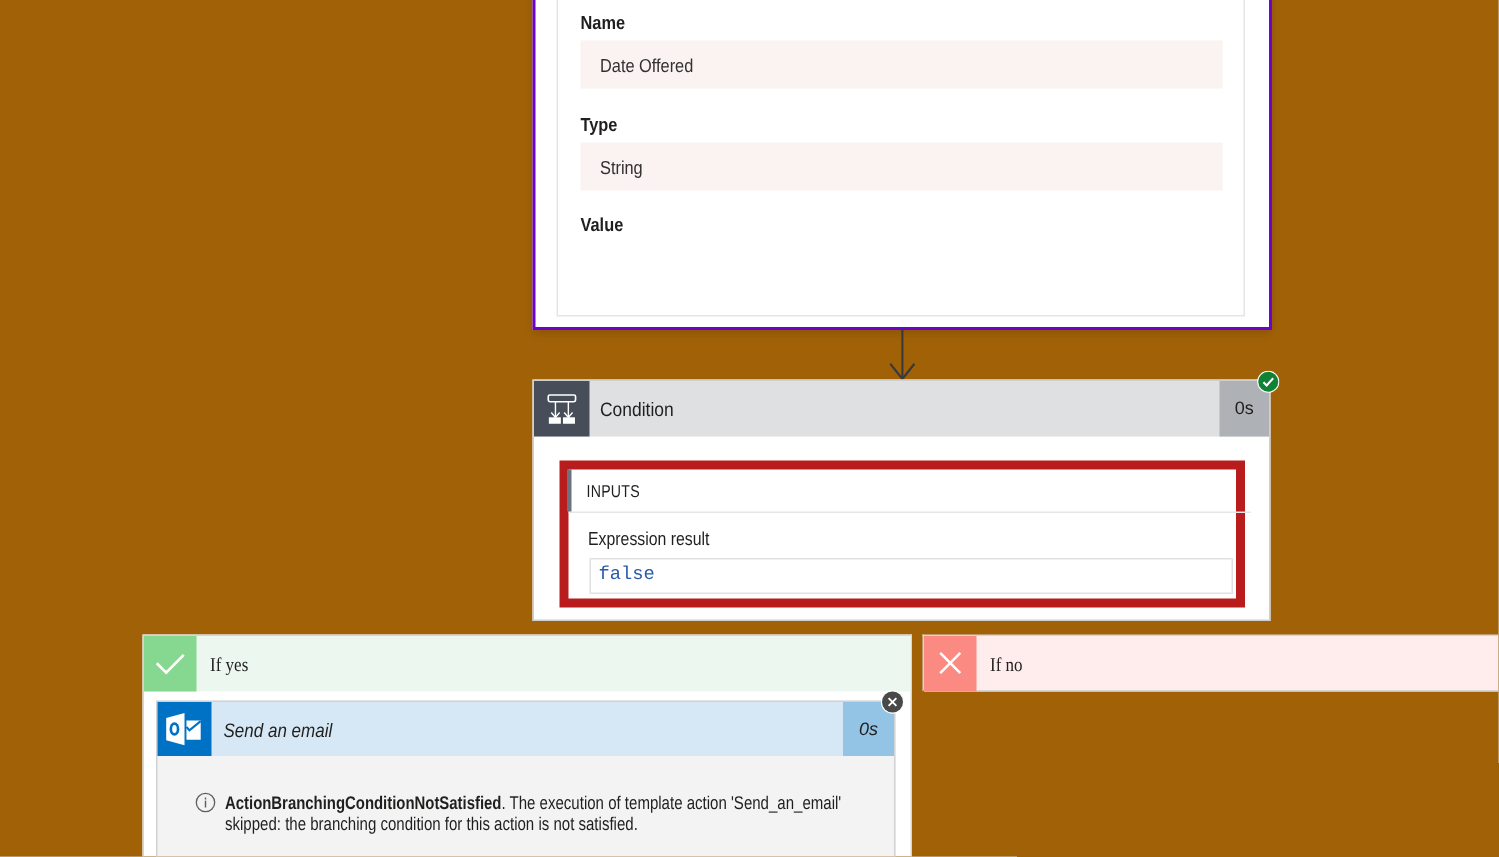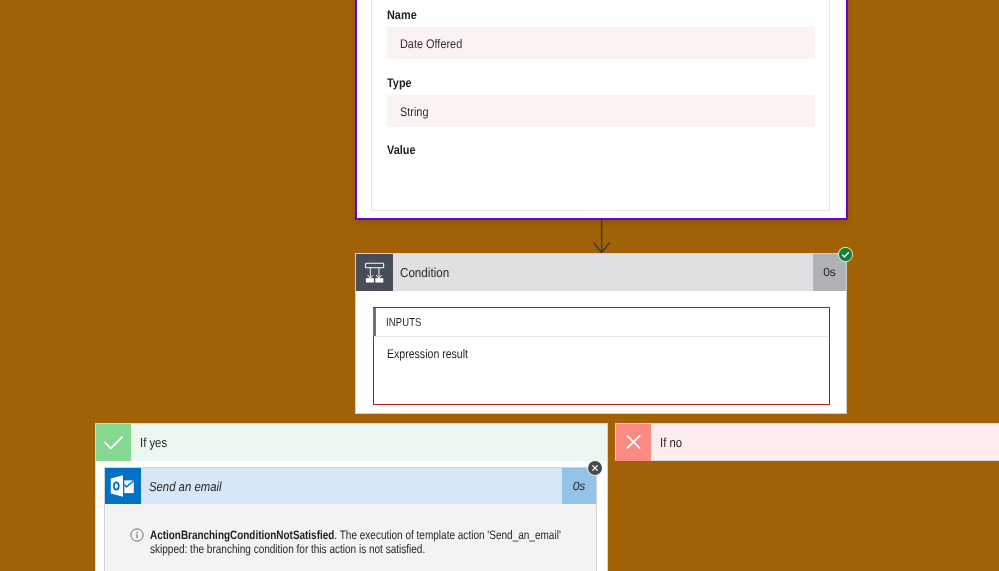--- a/index.html
+++ b/index.html
@@ -27,35 +27,35 @@
       background:#fff;border:1px solid #cfcfcf;box-sizing:border-box;}
   #cond-head{left:0;top:0;width:490px;height:37px;background:#dfe0e2;}
   #cond-icon{left:0;top:0;width:37px;height:37px;background:#474d59;}
   #cond-title{left:44px;top:0;height:37px;line-height:37px;font-size:13px;color:#201f1e;
       transform:scaleX(0.895);transform-origin:0 50%;white-space:nowrap;}
   #cond-dur{right:0;top:0;width:33px;height:37px;background:#aeb1b5;
       line-height:37px;text-align:center;font-size:12px;color:#201f1e;}
   #cond-badge{left:838px;top:247px;width:15px;height:15px;}
 
   #inputs-panel{left:373px;top:307px;width:457px;height:98px;
-      border:1px solid #b91c1c;box-sizing:border-box;background:#fff;}
+      border:6px solid #b91c1c;box-sizing:border-box;background:#fff;}
   #inputs-head{left:0;top:0;width:455px;height:29px;border-bottom:1px solid #e6e6e6;
       box-sizing:border-box;}
   #inputs-bar{left:0;top:0;width:3px;height:28px;background:#6b7280;margin-left:-1px;}
   #inputs-label{left:12px;top:1px;height:28px;line-height:28px;font-size:11.5px;
       color:#201f1e;letter-spacing:.2px;transform:scaleX(0.82);transform-origin:0 50%;white-space:nowrap;}
   #expr-label{left:13px;top:39px;font-size:12.5px;color:#201f1e;
       transform:scaleX(0.845);transform-origin:0 0;white-space:nowrap;}
   #expr-box{left:14px;top:59px;width:429px;height:24px;border:1px solid #e1e1e1;
       box-sizing:border-box;font-family:"Liberation Mono",monospace;font-size:12.5px;
       color:#2a5aa8;line-height:21px;padding-left:5px;}
 
   
   .branch-box{top:423px;border:1px solid #d6d6d6;box-sizing:border-box;background:#fff;}
-  .branch-bar{height:37px;top:0;left:0;box-sizing:border-box;}
+  .branch-bar{height:37px;top:0;left:0;box-sizing:border-box;font-family:Liberation Serif, serif;}
   .branch-icon{left:0;top:0;width:35px;height:37px;}
   .branch-label{height:37px;line-height:37px;font-size:13px;color:#201f1e;left:44px;
       transform:scaleX(0.872);transform-origin:0 50%;white-space:nowrap;}
 
   
   #email-card{left:104px;top:467px;width:493px;height:120px;
       background:#f3f3f3;border:1px solid #d2d2d2;box-sizing:border-box;}
   #email-head{left:0;top:0;width:491px;height:36px;background:#d6e8f5;font-style:italic;}
   #email-icon{left:0;top:0;width:36px;height:36px;background:#0072c6;}
   #email-title{left:44px;top:0;height:37px;line-height:37px;font-size:13px;color:#201f1e;
@@ -115,20 +115,21 @@
     <circle cx="8" cy="8" r="7.1" fill="#0f8235"></circle>
     <path d="M4.6 8.3 L6.9 10.6 L11.5 5.5" stroke="#fff" stroke-width="1.5" fill="none" stroke-linecap="butt" stroke-linejoin="miter"></path>
   </svg>
 
   <div class="abs" id="inputs-panel">
     <div class="abs" id="inputs-head">
       <div class="abs" id="inputs-bar"></div>
       <div class="abs" id="inputs-label">INPUTS</div>
     </div>
     <div class="abs" id="expr-label">Expression result</div>
+    <div class="abs" id="expr-box">false</div>
   </div>
 
   <div class="abs branch-box" style="left:95px;width:513px;height:160px;">
     <div class="abs branch-bar" style="width:511px;background:#ecf7ef;">
       <div class="abs branch-icon" style="background:#86d890;">
         <svg width="35" height="36" viewBox="0 0 35 36">
           <path d="M8.5 18.2 L14.8 24.4 L26.5 12.6" stroke="#fff" stroke-width="1.8" fill="none"></path>
         </svg>
       </div>
       <div class="abs branch-label">If yes</div>

